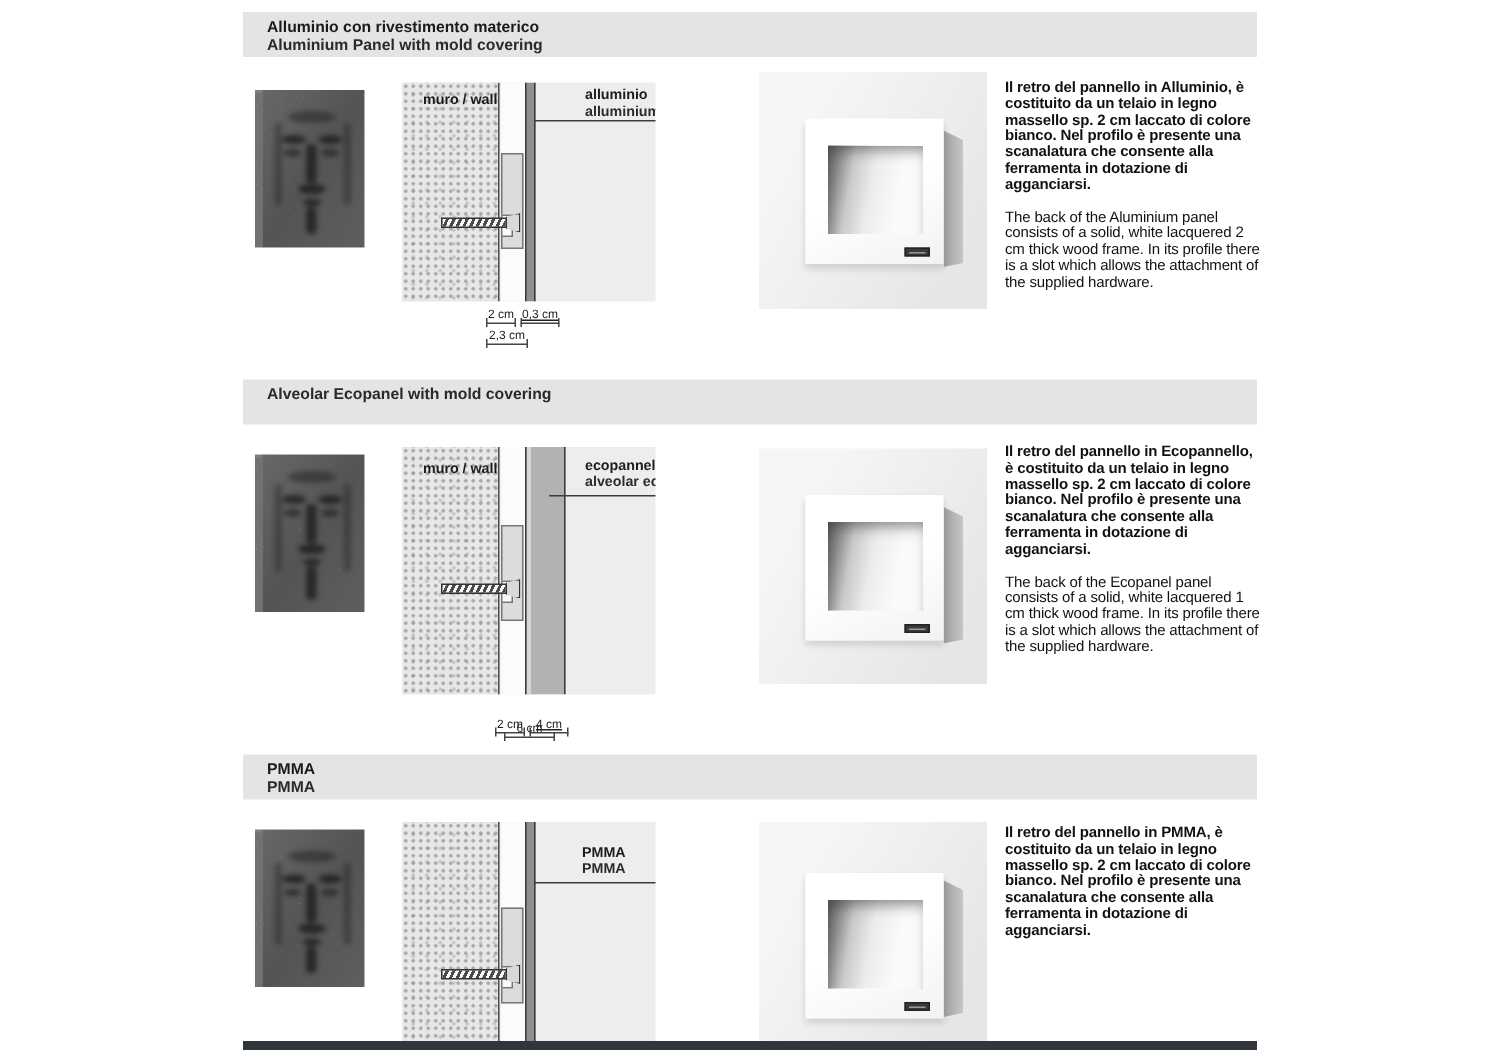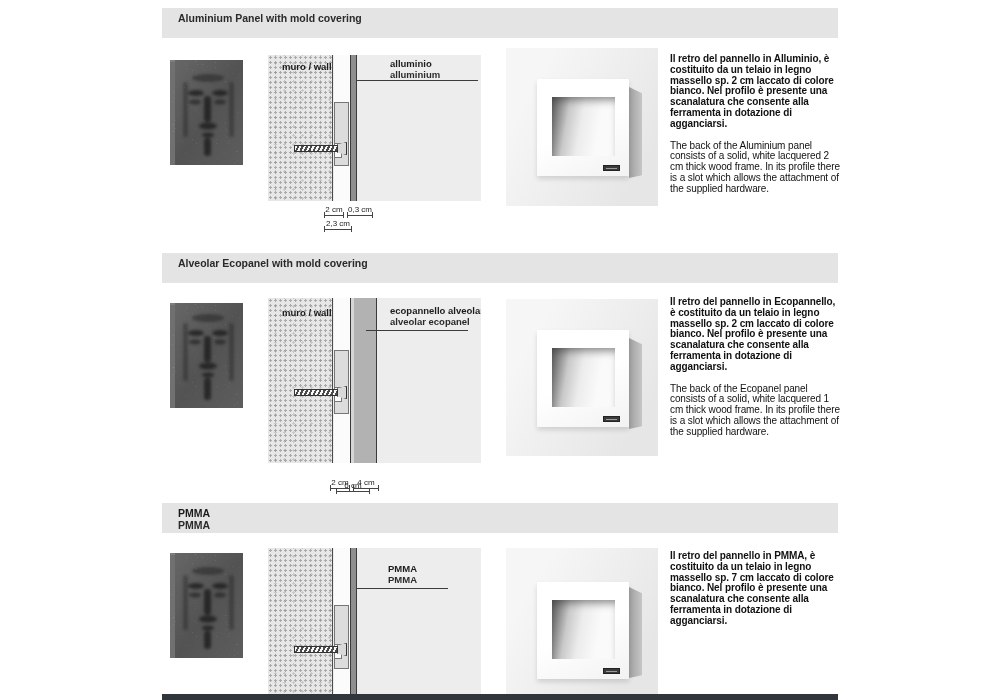--- a/index.html
+++ b/index.html
@@ -10,21 +10,21 @@
   .section-header{position:absolute;left:162px;width:676px;height:30px;background:#e4e4e4;
                   padding:0;box-sizing:border-box;}
   .hdr-inner{padding:4px 0 0 16px;}
   .hdr-it{font-size:10.5px;font-weight:bold;line-height:12px;color:#1a1a1a;}
   .hdr-en{font-size:10.5px;font-weight:bold;line-height:12px;color:#2a2a2a;}
 
   
   .thumb{position:absolute;left:170px;width:73px;height:105px;}
 
   
-  .diagram{position:absolute;left:268px;width:213px;background:#ededed;overflow:hidden;}
+  .diagram{position:absolute;left:268px;width:169px;background:#ededed;overflow:hidden;}
   .wall{position:absolute;left:0;top:0;bottom:0;width:64px;background-color:#e7e7e7;
         background-image:radial-gradient(rgba(120,120,120,.55) 1px, transparent 1.3px),
                          radial-gradient(rgba(160,160,160,.45) 1px, transparent 1.3px);
         background-size:5px 5px,9px 9px;background-position:0 0,3px 4px;
         border-right:1.5px solid #4a4a4a;}
   .wall-label{position:absolute;left:14px;font-size:9.5px;font-weight:bold;color:#1c1c1c;white-space:nowrap;}
   .gapcol{position:absolute;left:65.5px;top:0;bottom:0;width:16.5px;background:#fbfbfb;}
   .strip-thin{position:absolute;left:82px;top:0;bottom:0;width:5px;background:#8e8e8e;
         border-left:1.5px solid #3a3a3a;border-right:1.5px solid #3a3a3a;}
   .strip-thick{position:absolute;left:82px;top:0;bottom:0;width:25px;background:#b2b2b2;
@@ -41,21 +41,21 @@
   .mat-label{position:absolute;left:122px;font-size:9.5px;font-weight:bold;line-height:11px;color:#1c1c1c;white-space:nowrap;}
   .mat-label .en{font-weight:bold;color:#2b2b2b;}
   .leader{position:absolute;height:1.2px;background:#3c3c3c;}
 
   
   .dims{position:absolute;font-size:8px;color:#222;white-space:nowrap;}
   .dim{display:inline-block;border-bottom:1px solid #444;text-align:center;position:relative;
        padding:0 0 1px 0;vertical-align:bottom;}
   .dim::before,.dim::after{content:"";position:absolute;bottom:-3px;width:1px;height:6px;background:#444;}
   .dim::before{left:0;} .dim::after{right:0;}
-  .dim + .dim{margin-left:3px;}
+  .dim + .dim{margin-left:3px;text-decoration:underline;}
 
   
   .photo{position:absolute;left:506px;width:152px;overflow:hidden;
          background:linear-gradient(120deg,#f6f6f6 20%,#e6e6e6 85%);}
   .pshadow{position:absolute;left:123px;top:39px;width:13px;height:91px;
          background:linear-gradient(to right,#a0a0a0,#c6c6c6);
          clip-path:polygon(0 0,100% 7%,100% 97%,0 100%);}
   .pframe{position:absolute;left:31px;top:31px;width:92px;height:97px;
          background:linear-gradient(155deg,#ffffff 50%,#f2f2f2);border-radius:1px;
          box-shadow:0 3px 5px rgba(0,0,0,.13);}
@@ -91,20 +91,21 @@
       <feTurbulence type="fractalNoise" baseFrequency="0.9" numOctaves="2" stitchTiles="stitch" result="n"></feTurbulence>
       <feColorMatrix in="n" type="matrix" values="0 0 0 0 0  0 0 0 0 0  0 0 0 0 0  0.9 0.9 0.9 0 0"></feColorMatrix>
     </filter>
   </defs>
 </svg>
 
 <div id="page">
 
   <div class="section-header" style="top:8px">
     <div class="hdr-inner">
+      <div class="hdr-it">Alluminio con rivestimento materico</div>
       <div class="hdr-en">Aluminium Panel with mold covering</div>
     </div>
   </div>
 
   <div class="thumb" style="top:60px">
     <svg viewBox="0 0 73 105" width="73" height="105">
       <rect x="5" y="0" width="68" height="105" fill="url(#gA)"></rect>
       <rect x="0" y="2" width="5" height="103" fill="#e3e3e3"></rect>
       <g filter="url(#fBlur)" fill="#2f2f2f" opacity="0.72">
         <ellipse cx="26" cy="33" rx="8" ry="3"></ellipse>
@@ -277,17 +278,17 @@
     <div class="pshadow"></div>
     <div class="pframe" style="top:34px">
       <div class="phole"></div>
       <div class="pplate">
           <span></span>
         </div>
     </div>
   </div>
 
   <div class="desc" style="top:551px">
-    <p class="it">Il retro del pannello in PMMA, è costituito da un telaio in legno massello sp. 7 cm laccato di colore bianco.  Nel profilo è presente una scanalatura che consente alla ferramenta in dotazione di agganciarsi.</p>
+    <p class="it">Il retro del pannello in PMMA, è costituito da un telaio in legno massello sp. 2 cm laccato di colore bianco.  Nel profilo è presente una scanalatura che consente alla ferramenta in dotazione di agganciarsi.</p>
   </div>
 
   <div class="footer-bar"></div>
 </div>
 
 </body></html>

